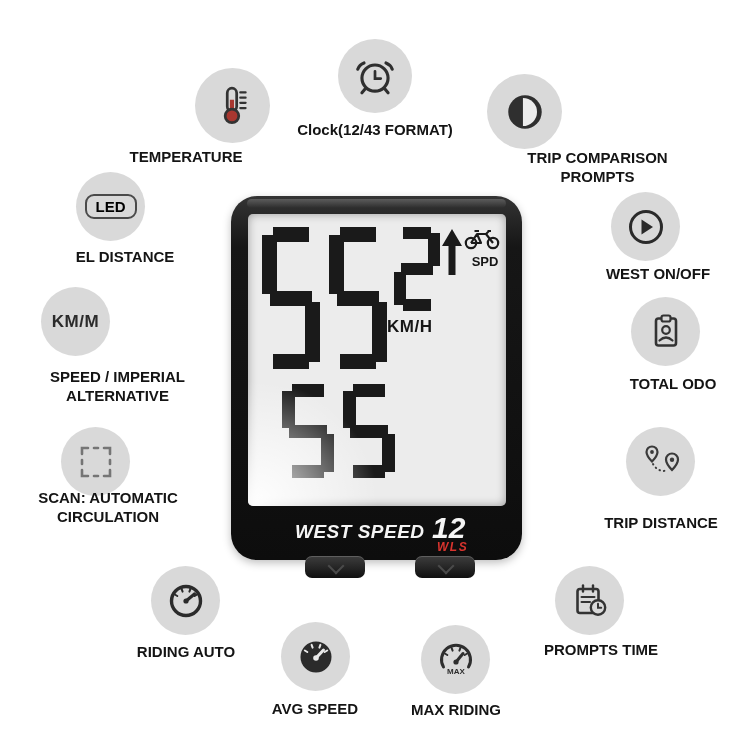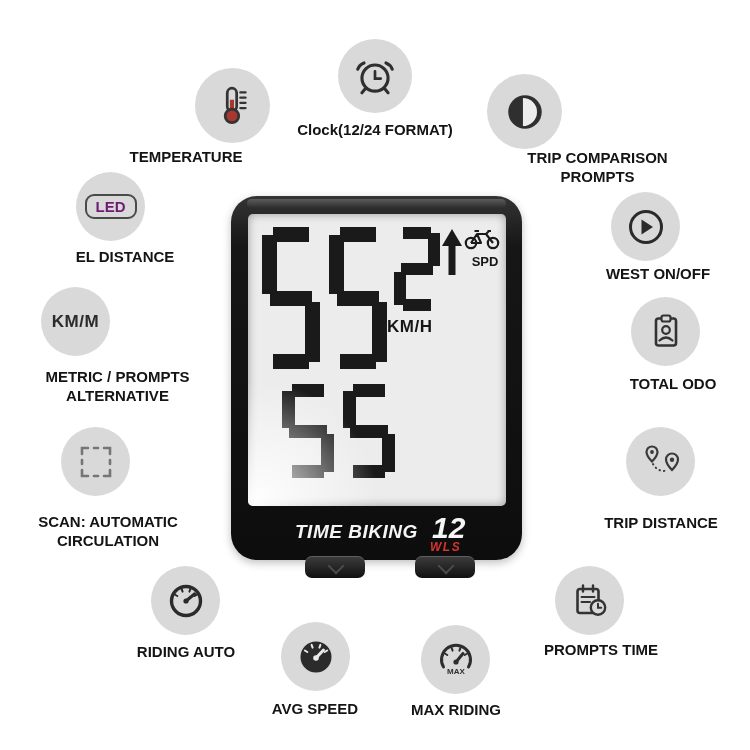--- a/index.html
+++ b/index.html
@@ -4,21 +4,21 @@
 <style>
   * { margin:0; padding:0; box-sizing:border-box; }
   html,body { width:750px; height:750px; }
   body { font-family:"Liberation Sans",sans-serif; background:#ffffff; position:relative; overflow:hidden; }
   .stage { position:absolute; left:0; top:0; width:750px; height:750px; background:#ffffff; }
 
   
   .icon-circle { position:absolute; border-radius:50%; background:#d9d9d9; display:flex; align-items:center; justify-content:center; }
   .icon-circle svg { display:block; }
   .feature-label { position:absolute; text-align:center; font-weight:700; font-size:15px; line-height:1.28; color:#141414; white-space:pre-line; }
-  .led-box { border:2.5px solid #4a4a4a; border-radius:9px; padding:2px 9px; font-size:15px; font-weight:700; color:#701a75; }
+  .led-box { border:2.5px solid #4a4a4a; border-radius:9px; padding:2px 9px; font-size:15px; font-weight:700; color:#000000; }
   .kmm-text { font-size:17px; font-weight:800; color:#2b2b2b; letter-spacing:.5px; }
 
   
   .device-body { position:absolute; left:231px; top:196px; width:291px; height:364px;
     background:linear-gradient(180deg,#343434 0%,#161616 14%,#0d0d0d 100%);
     border-radius:26px; box-shadow:0 3px 8px rgba(0,0,0,.25); }
   .device-body::before { content:""; position:absolute; left:16px; right:16px; top:3px; height:9px;
     border-radius:10px; background:linear-gradient(180deg,rgba(255,255,255,.20),rgba(255,255,255,0)); }
   .device-screen { position:absolute; left:17px; top:18px; width:258px; height:292px; background:#ececec;
     border-radius:5px; box-shadow:inset 0 0 10px rgba(0,0,0,.35); overflow:hidden; }
@@ -28,21 +28,21 @@
   .device-button { position:absolute; width:60px; height:22px; top:360px;
     background:linear-gradient(180deg,#3d3d3d,#101010); border-radius:7px;
     box-shadow:inset 0 1px 0 rgba(255,255,255,.18); }
   .device-button.left { left:74px; } .device-button.right { left:184px; }
   .device-button::after { content:""; position:absolute; left:50%; top:50%; width:10px; height:10px;
     margin:-7px 0 0 -5px; border:2px solid #4a4a4a; border-top:none; border-left:none; transform:rotate(45deg); }
 
   .brand-row { position:absolute; left:0; right:0; top:318px; height:42px; color:#f5f5f5; }
   .brand-name { position:absolute; left:64px; top:7px; font-size:19px; font-weight:800; font-style:italic; letter-spacing:.5px; white-space:nowrap; }
   .brand-number { position:absolute; left:201px; top:-3px; font-size:30px; font-weight:800; font-style:italic; }
-  .brand-series { position:absolute; left:199px; top:26px; font-size:12px; font-weight:800; font-style:italic; color:#d8342e; letter-spacing:1.5px;text-align:center; }
+  .brand-series { position:absolute; left:206px; top:26px; font-size:12px; font-weight:800; font-style:italic; color:#d8342e; letter-spacing:1.5px;text-align:center; }
 
   
   .seg-display { position:absolute; display:flex; gap:9px; }
   .seg-digit { position:relative; width:var(--w); height:var(--h); display:inline-block; }
   .seg { position:absolute; background:#1a1a1a; }
   .seg-a { top:0; left:calc(var(--t)*.75); right:calc(var(--t)*.75); height:var(--t); }
   .seg-d { bottom:0; left:calc(var(--t)*.75); right:calc(var(--t)*.75); height:var(--t); }
   .seg-g { top:calc(50% - var(--t)/2); left:calc(var(--t)*.55); right:calc(var(--t)*.55); height:var(--t); }
   .seg-b { top:calc(var(--t)*.5); right:0; width:var(--t); height:calc(50% - var(--t)*.75); }
   .seg-c { bottom:calc(var(--t)*.5); right:0; width:var(--t); height:calc(50% - var(--t)*.75); }
@@ -85,21 +85,21 @@
     <div class="icon-circle" style="left:338px;top:39px;width:74px;height:74px">
       <svg width="46" height="46" viewBox="0 0 44 44">
         <circle cx="22" cy="24" r="12.5" fill="none" stroke="#2f2f2f" stroke-width="3"></circle>
         <path d="M22 17.5 V24.5 H27.5" fill="none" stroke="#2f2f2f" stroke-width="2.6" stroke-linecap="round"></path>
         <path d="M11.5 9.5 A10 10 0 0 0 5.5 15.5" fill="none" stroke="#2f2f2f" stroke-width="3" stroke-linecap="round"></path>
         <path d="M32.5 9.5 A10 10 0 0 1 38.5 15.5" fill="none" stroke="#2f2f2f" stroke-width="3" stroke-linecap="round"></path>
         <line x1="12.5" y1="34.5" x2="9.5" y2="38" stroke="#2f2f2f" stroke-width="3" stroke-linecap="round"></line>
         <line x1="31.5" y1="34.5" x2="34.5" y2="38" stroke="#2f2f2f" stroke-width="3" stroke-linecap="round"></line>
       </svg>
     </div>
-    <div class="feature-label" style="left:272px;top:120px;width:206px">Clock(12/24 FORMAT)</div>
+    <div class="feature-label" style="left:272px;top:120px;width:206px">Clock(12/43 FORMAT)</div>
   </div>
 
   
   <div style="display:contents">
     <div class="icon-circle" style="left:487px;top:74px;width:75px;height:75px">
       <svg width="46" height="46" viewBox="0 0 44 44">
         <circle cx="22" cy="22" r="16" fill="#2f2f2f"></circle>
         <path d="M20 8.5 A13.5 13.5 0 0 1 20 35.5 Z" fill="#ececec"></path>
       </svg>
     </div>
@@ -124,21 +124,21 @@
       </svg>
     </div>
     <div class="feature-label" style="left:568px;top:264px;width:180px">WEST ON/OFF</div>
   </div>
 
   
   <div style="display:contents">
     <div class="icon-circle" style="left:41px;top:287px;width:69px;height:69px">
       <div class="kmm-text">KM/M</div>
     </div>
-    <div class="feature-label" style="left:15px;top:367px;width:205px">METRIC / PROMPTS
+    <div class="feature-label" style="left:15px;top:367px;width:205px">SPEED / IMPERIAL
 ALTERNATIVE</div>
   </div>
 
   
   <div style="display:contents">
     <div class="icon-circle" style="left:631px;top:297px;width:69px;height:69px">
       <svg width="44" height="44" viewBox="0 0 44 44">
         <rect x="12" y="8.5" width="20" height="27" rx="2.5" fill="none" stroke="#333" stroke-width="2.6"></rect>
         <rect x="17.5" y="5.5" width="9" height="6" rx="2" fill="#d9d9d9" stroke="#333" stroke-width="2.2"></rect>
         <circle cx="22" cy="20" r="3.8" fill="none" stroke="#333" stroke-width="2.2"></circle>
@@ -155,21 +155,21 @@
         <path d="M8 14 V8 H14"></path>
           <path d="M30 8 H36 V14"></path>
           <path d="M36 30 V36 H30"></path>
           <path d="M14 36 H8 V30"></path>
         <line x1="20" y1="8" x2="24" y2="8"></line>
           <line x1="20" y1="36" x2="24" y2="36"></line>
         <line x1="8" y1="20" x2="8" y2="24"></line>
           <line x1="36" y1="20" x2="36" y2="24"></line>
       </svg>
     </div>
-    <div class="feature-label" style="left:8px;top:512px;width:200px">SCAN: AUTOMATIC
+    <div class="feature-label" style="left:8px;top:488px;width:200px">SCAN: AUTOMATIC
 CIRCULATION</div>
   </div>
 
   
   <div style="display:contents">
     <div class="icon-circle" style="left:626px;top:427px;width:69px;height:69px">
       <svg width="44" height="44" viewBox="0 0 44 44">
         <path d="M13 6.5 c3 0 5.5 2.4 5.5 5.4 0 3.8 -5.5 9.6 -5.5 9.6 s-5.5 -5.8 -5.5 -9.6 c0 -3 2.5 -5.4 5.5 -5.4 z" fill="none" stroke="#3a3a3a" stroke-width="2.2"></path>
         <circle cx="13" cy="12" r="1.9" fill="#3a3a3a"></circle>
         <path d="M14 24 C18 31, 24 32, 29 30" fill="none" stroke="#3a3a3a" stroke-width="2" stroke-dasharray="0.5 4" stroke-linecap="round"></path>
@@ -302,21 +302,21 @@
           <span class="seg-digit">
             <i class="seg seg-a"></i>
             <i class="seg seg-c"></i>
             <i class="seg seg-d"></i>
             <i class="seg seg-f"></i>
             <i class="seg seg-g"></i>
           </span>
         </div>
     </div>
     <div class="brand-row">
-      <span class="brand-name">TIME BIKING</span>
+      <span class="brand-name">WEST SPEED</span>
       <span class="brand-number">12</span>
       <span class="brand-series">WLS</span>
     </div>
     <div class="device-button left"></div>
     <div class="device-button right"></div>
   </div>
 
 </div>
 
 </body></html>

